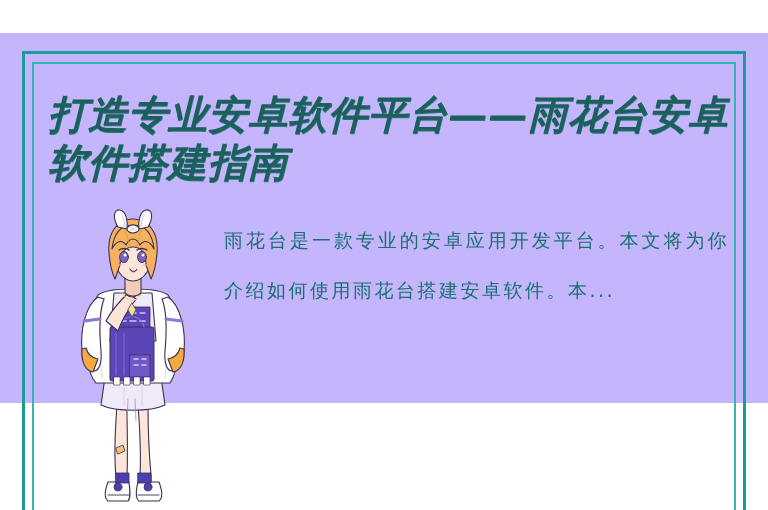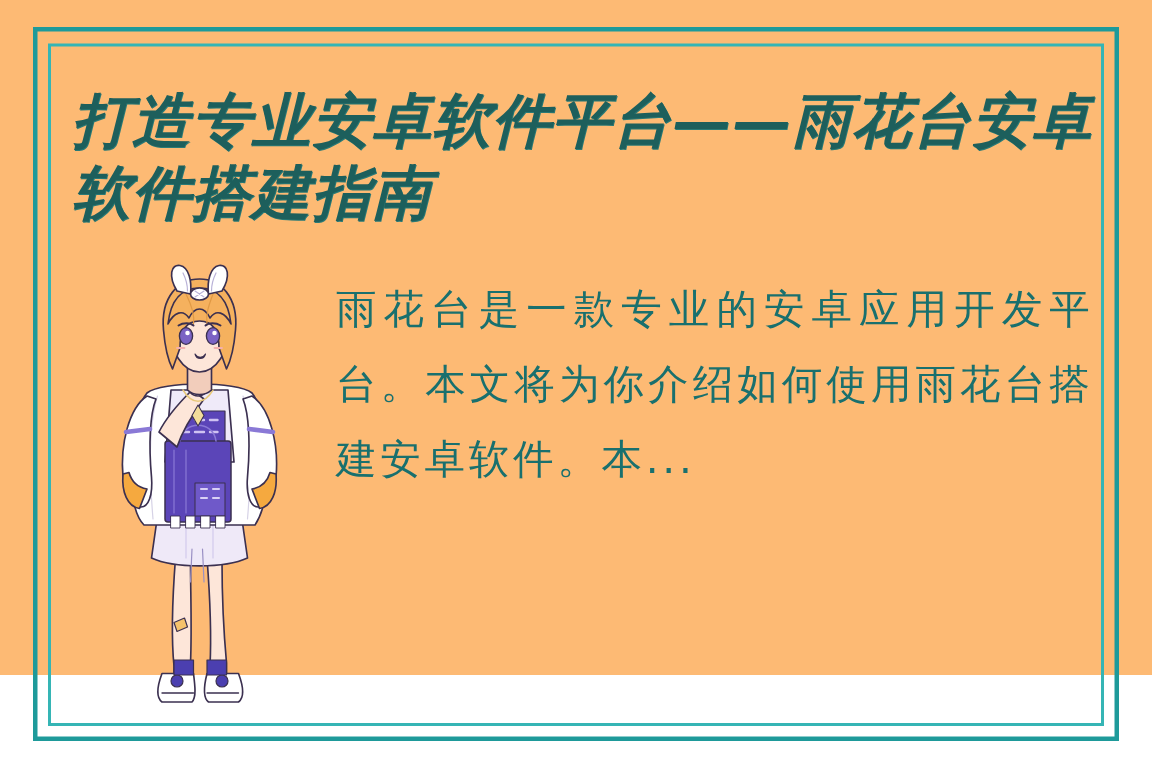--- a/index.html
+++ b/index.html
@@ -3,22 +3,23 @@
 <meta charset="utf-8">
 <style>
   * { margin:0; padding:0; box-sizing:border-box; }
   html, body {
     width:768px; height:510px;
     overflow:hidden;
     font-family:"Liberation Sans", sans-serif;
   }
   #card {
     position:relative;
-    width:768px; height:450px;
-    background:#fdba74;
+    width:768px; height:370px;
+    background:#c4b5fd;
+    margin-top:33px;
   }
   
   #frame-outer {
     position:absolute;
     left:22px; top:18px;
     width:724px; height:476px;
     border:3px solid #1e9a9a;
     pointer-events:none;
   }
   #frame-inner {
@@ -42,21 +43,21 @@
     color:#1d5f5c;
     text-shadow:0.5px 0.5px 0 #2a7a76;
     white-space:pre-wrap;
   }
   
   #excerpt {
     position:absolute;
     left:224px; top:182px;
     width:505px;
     font-family:"DejaVu Sans", sans-serif;
-    font-size:27px;
+    font-size:19px;
     line-height:50px;
     letter-spacing:2.5px;
     color:#19706e;
     text-align:justify;
   }
   
   #illustration {
     position:absolute;
     left:72px; top:176px;
     width:120px; height:300px;

